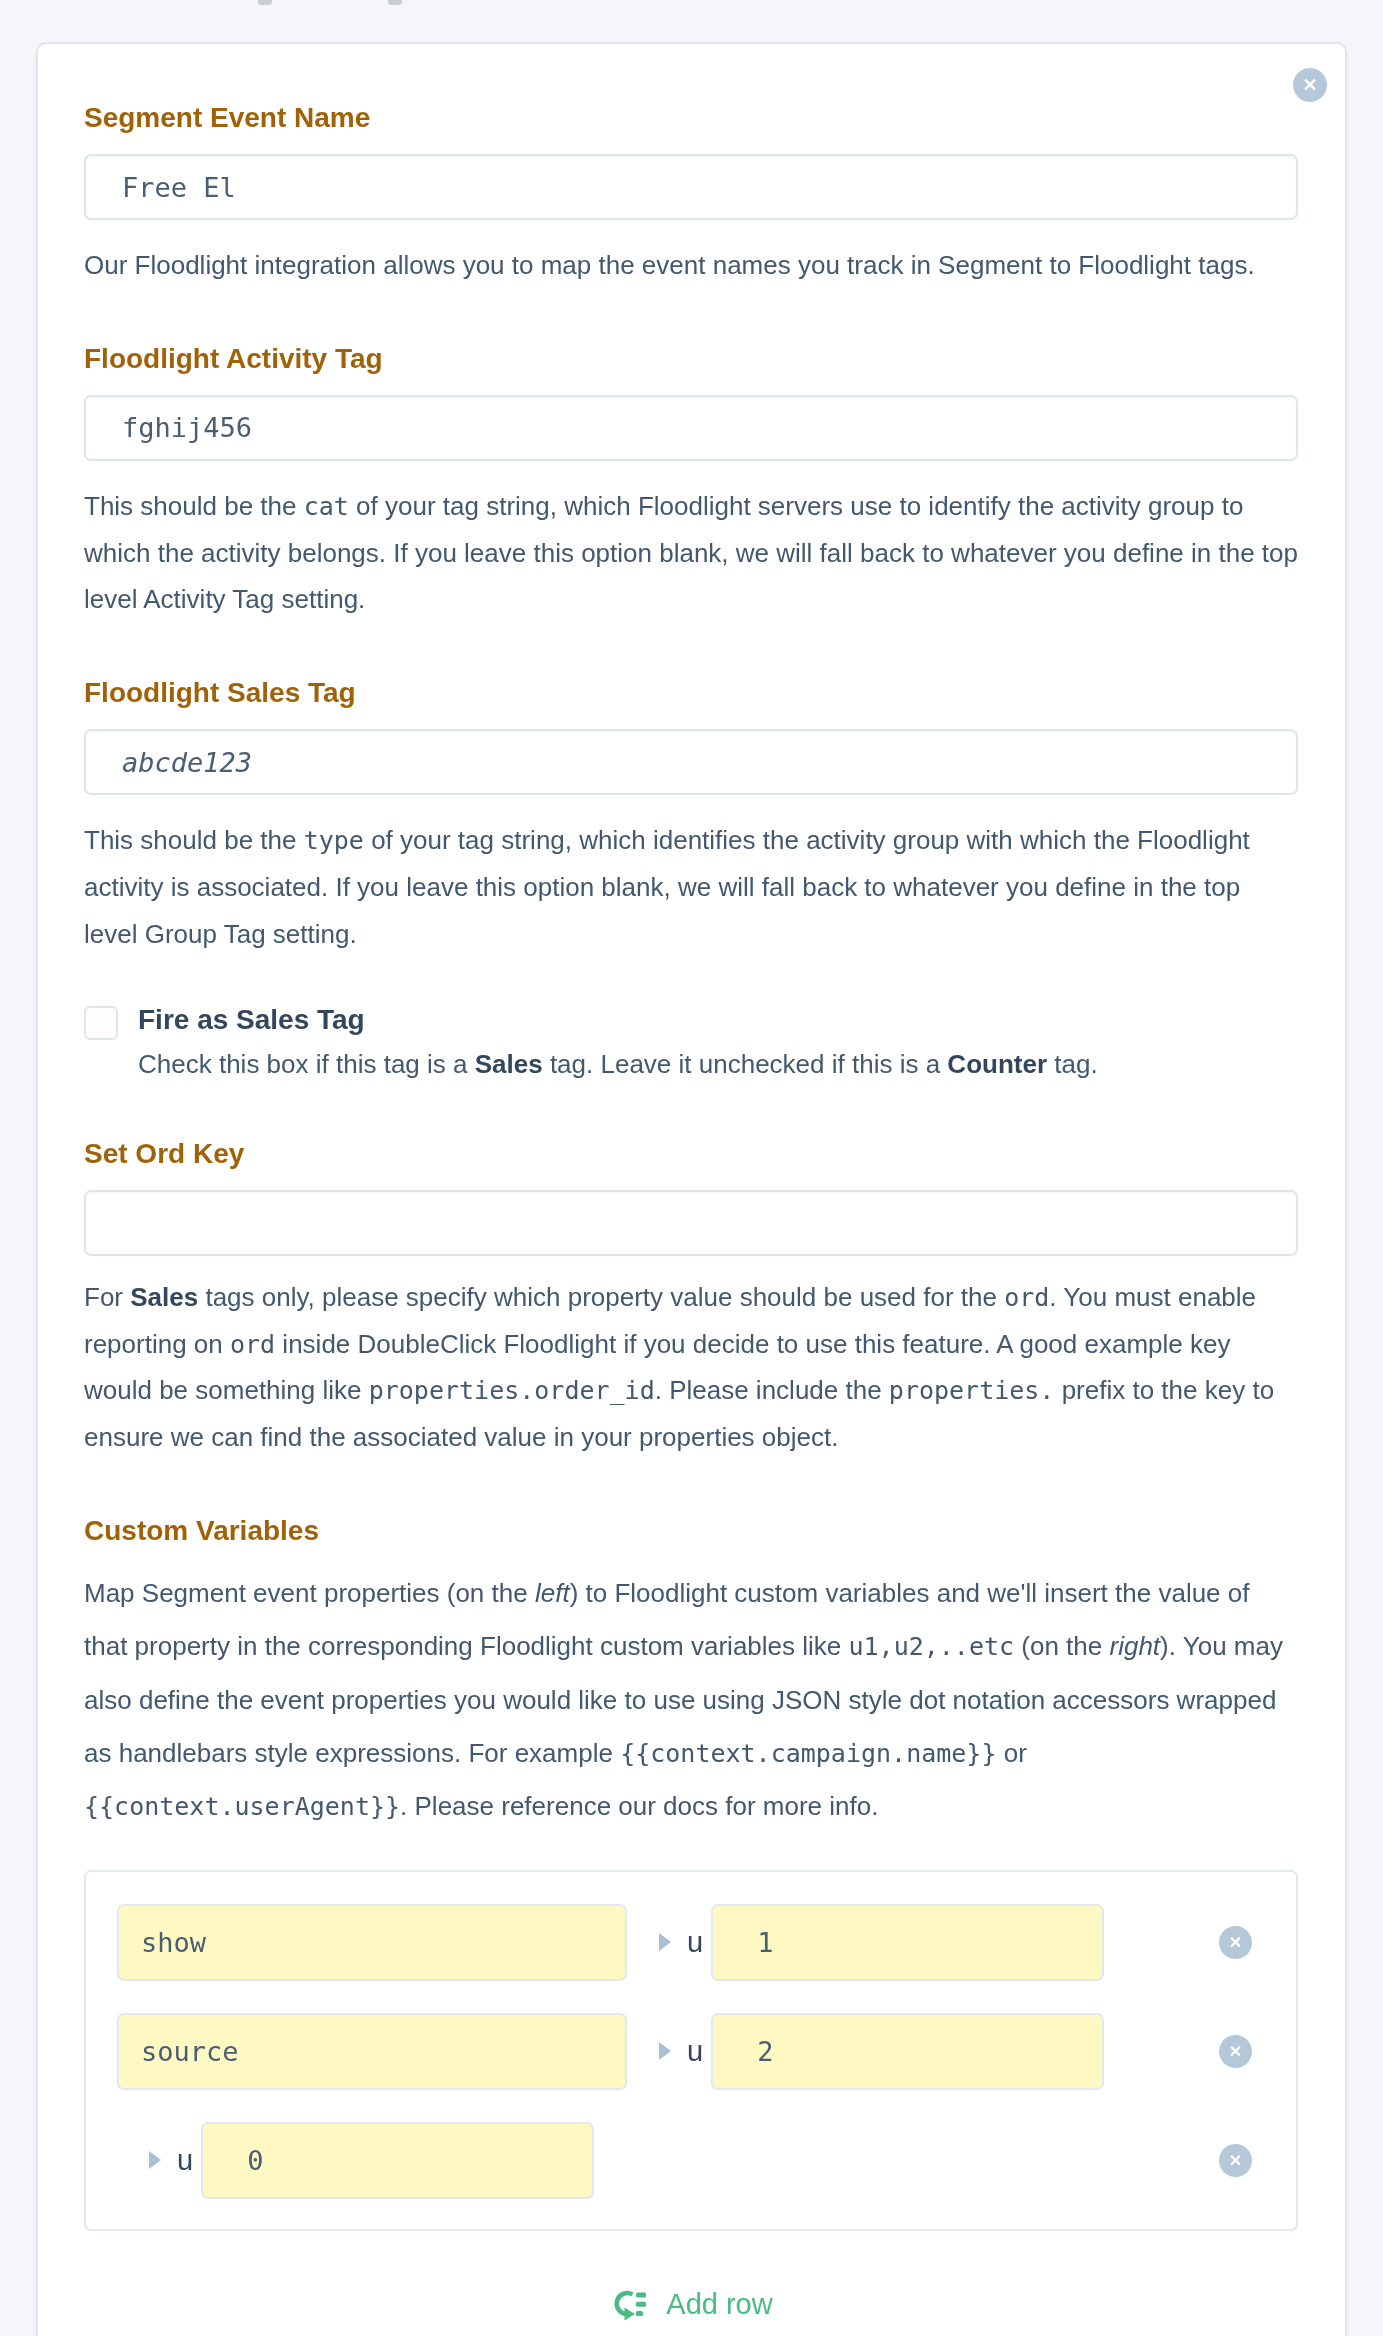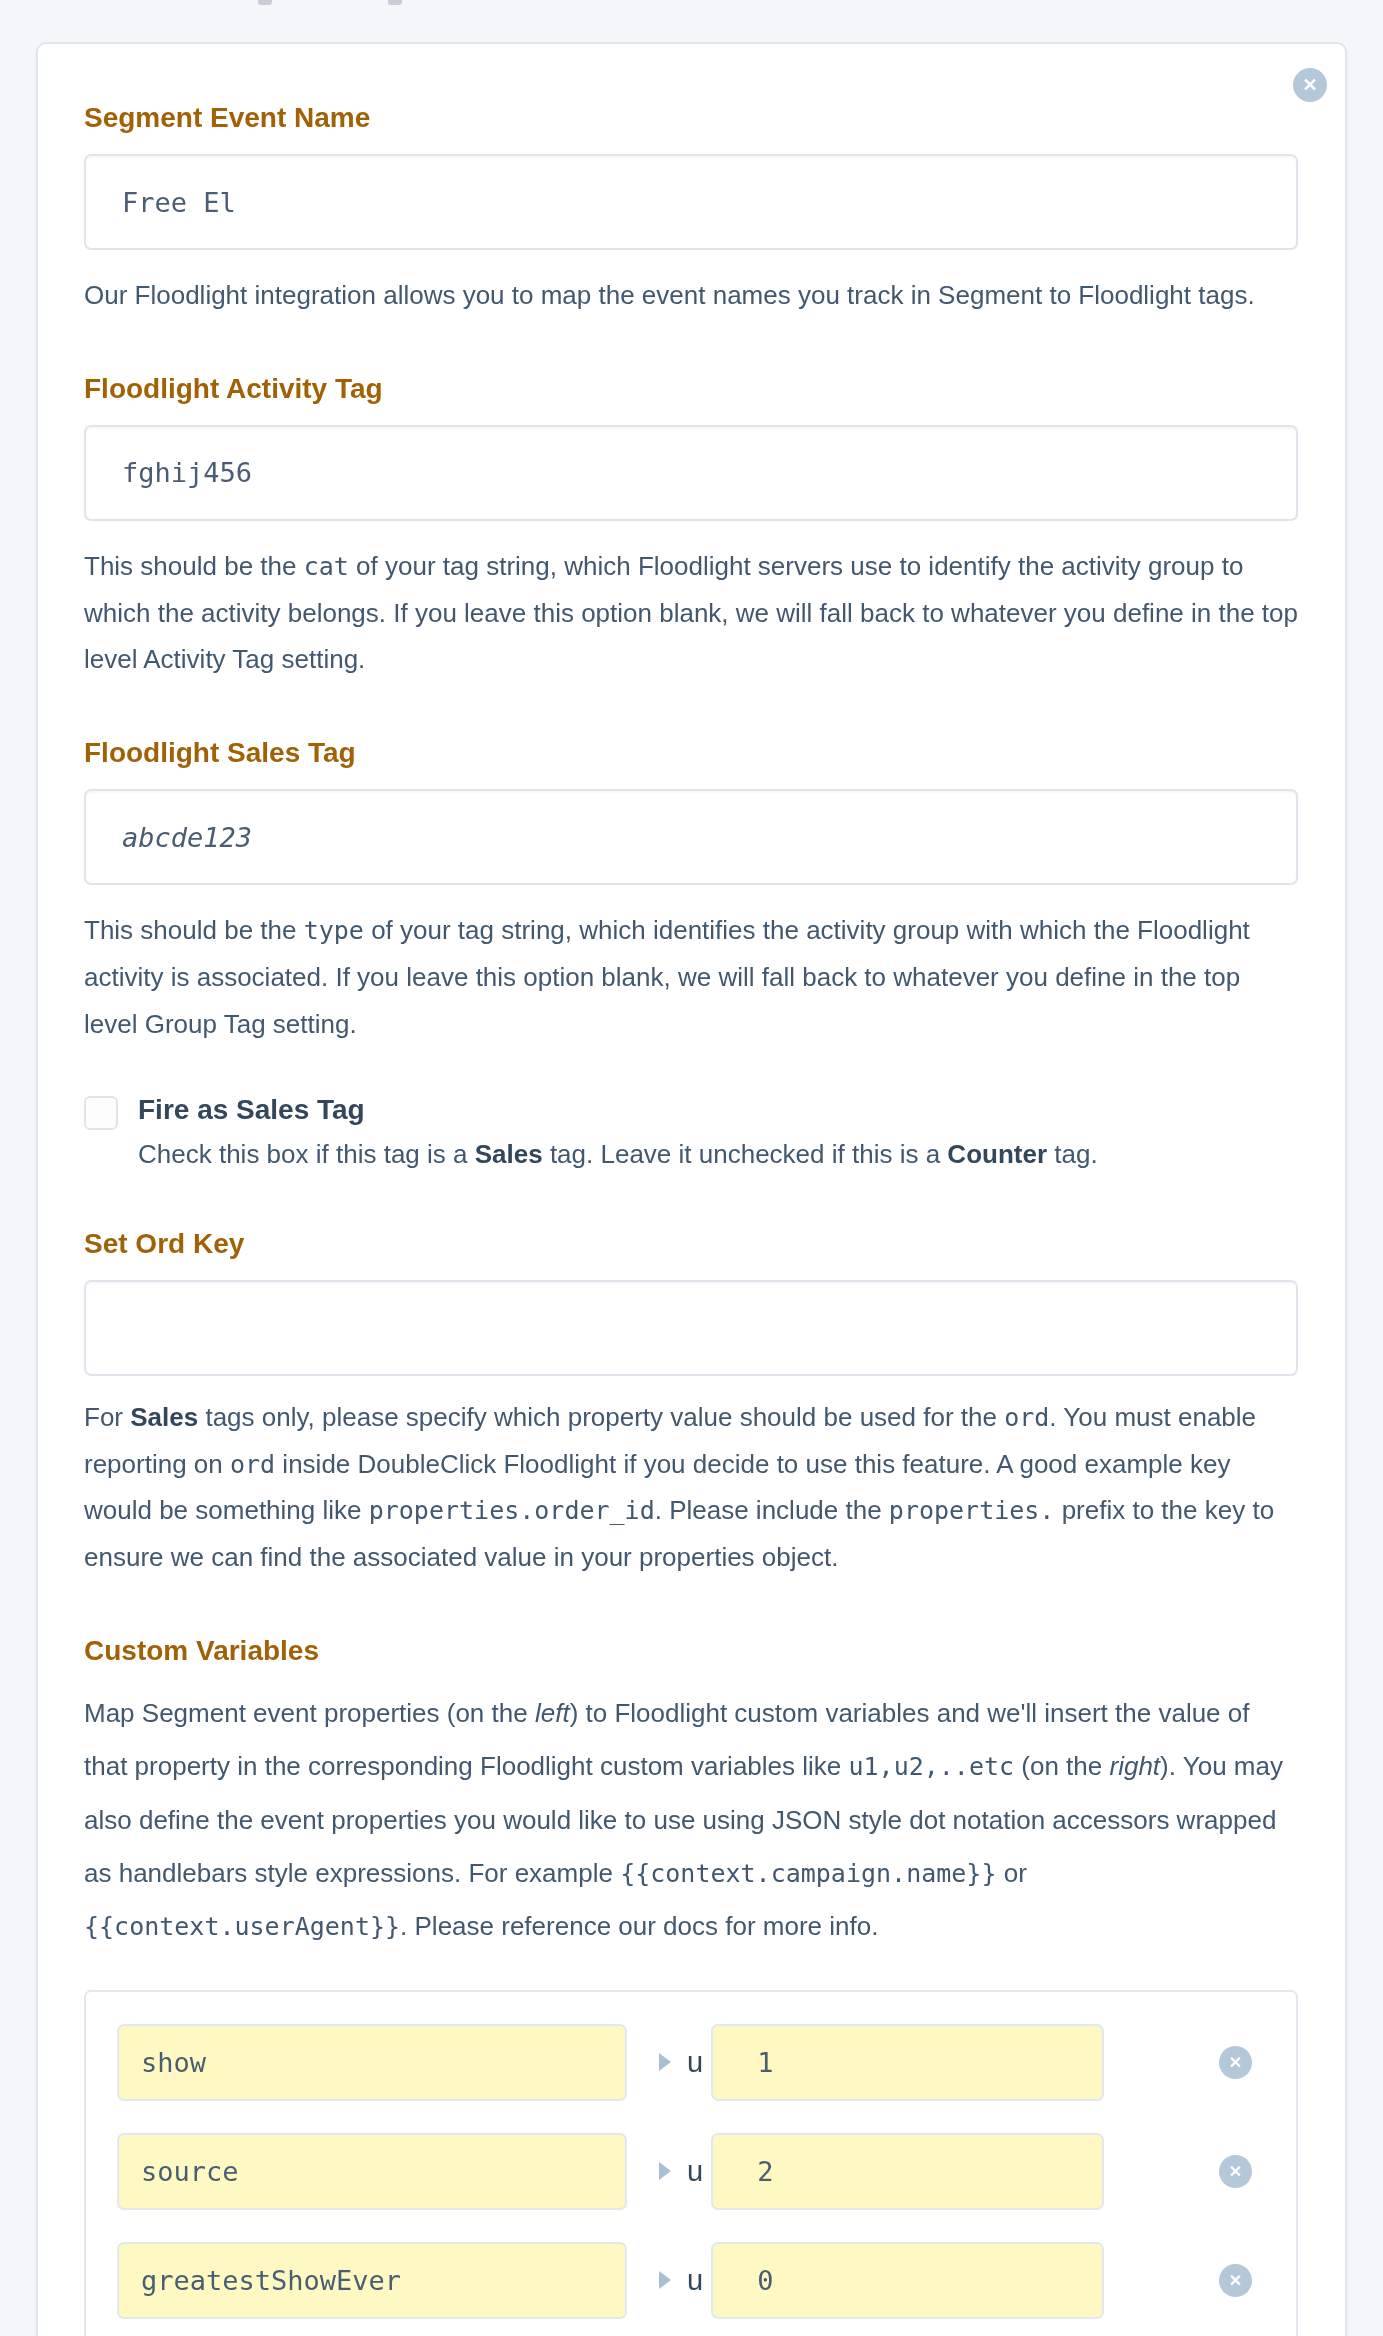--- a/index.html
+++ b/index.html
@@ -48,21 +48,21 @@
     font-weight: bold;
     color: #a16207;
     margin-bottom: 20px;
   }
   .section { margin-top: 54px; }
   .section.first { margin-top: 0; }
 
   .text-input {
     display: block;
     width: 100%;
-    height: 96px;
+    height: 66px;
     border: 2px solid #dfe5ec;
     border-radius: 7px;
     background: #fff;
     font-family: "DejaVu Sans Mono", monospace;
     font-size: 27px;
     color: #4a5d72;
     padding: 0 30px 0 36px;
     outline: none;
     box-shadow: inset 0 2px 2px rgba(45,62,80,0.04);
   }
@@ -231,21 +231,20 @@
           <input class="cv-input cv-prop" type="text" value="source" style="">
           <span class="cv-arrow"></span>
           <span class="cv-prefix">u</span>
           <input class="cv-input cv-index" type="text" value="2" style="">
           <button class="cv-remove">
             <span>✕</span>
           </button>
         </div>
 
         <div class="cv-row">
-          <input class="cv-input cv-prop" type="text" value="greatestShowEver" style="">
           <span class="cv-arrow"></span>
           <span class="cv-prefix">u</span>
           <input class="cv-input cv-index" type="text" value="0" style="">
           <button class="cv-remove">
             <span>✕</span>
           </button>
         </div>
 
     </div>
 

